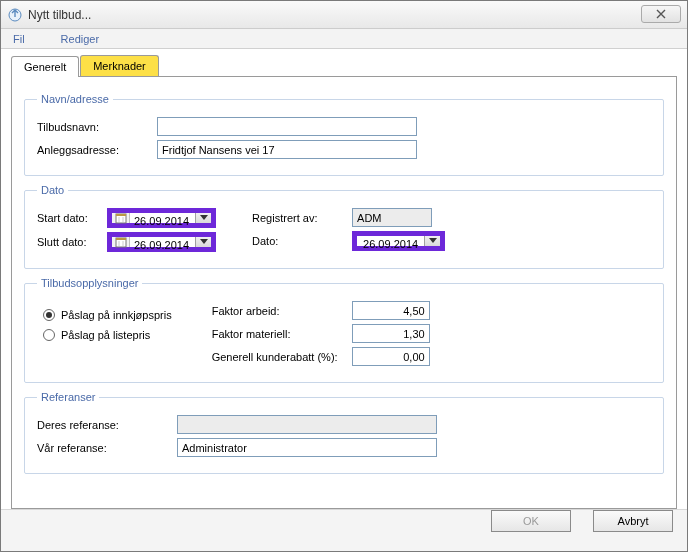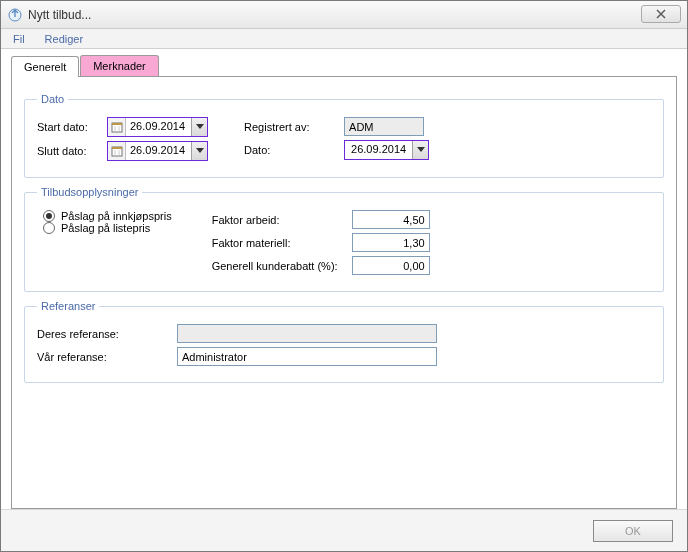--- a/index.html
+++ b/index.html
@@ -46,21 +46,21 @@
     display: flex;
     align-items: center;
     justify-content: center;
     cursor: pointer;
   }
   .menubar {
     height: 20px;
     padding: 0 8px;
     display: flex;
     align-items: center;
-    gap: 12px;
+    gap: 28px;
     border-bottom: 1px solid #d0d0d0;
     background: #f3f3f3;
   }
   .menubar .menuitem {
     color: #4a6aa8;
     cursor: pointer;
     padding: 1px 4px;
   }
   .content {
     flex: 1;
@@ -72,21 +72,21 @@
   .tabs {
     display: flex;
     gap: 1px;
     position: relative;
     z-index: 2;
   }
   .tab {
     padding: 4px 12px;
     border: 1px solid #9a9a9a;
     border-bottom: none;
-    background: #f9a8d4;
+    background: #fde047;
     border-radius: 3px 3px 0 0;
     cursor: pointer;
     position: relative;
   }
   .tab.active {
     background: #fff;
     top: 1px;
   }
   .tabpane {
     border: 1px solid #9a9a9a;
@@ -121,21 +121,21 @@
     background: #fff;
     padding: 1px 4px;
     font-family: inherit;
     font-size: 11px;
   }
   .input-ro {
     background: #ececec;
   }
   .datefield {
     display: inline-flex;
-    border: 1px solid #6d28d9;
+    border: 5px solid #6d28d9;
     background: #fff;
     height: 20px;
     align-items: stretch;
   }
   .datefield .dicon {
     width: 18px;
     display: flex; align-items: center; justify-content: center;
     background: #f3f3f3;
     border-right: 1px solid #c0c0c0;
   }
@@ -143,40 +143,39 @@
     padding: 2px 6px 0 4px;
     min-width: 58px;
   }
   .datefield .dbtn {
     width: 16px;
     background: linear-gradient(to bottom,#f0f0f0,#dadada);
     border-left: 1px solid #a0a0a0;
     display: flex; align-items: center; justify-content: center;
     cursor: pointer;
   }
-  .radio-stack { display: flex; flex-direction: column; margin-top: 4px; }
+  .radio-stack { display: flex; flex-direction: column; gap: 8px; margin-top: 12px; }
   .radio-row { display: flex; align-items: center; gap: 6px; cursor: pointer; }
   .radio-row .rdot {
     width: 12px; height: 12px; border: 1px solid #666; border-radius: 50%;
     display: inline-flex; align-items: center; justify-content: center;
     background: #fff;
   }
   .radio-row .rdot.checked::after {
     content: ""; width: 6px; height: 6px; background: #333; border-radius: 50%;
   }
   .num {
     text-align: right;
     width: 78px;
   }
   .footer {
     height: 42px;
     border-top: 1px solid #d8d8d8;
     display: flex;
     justify-content: flex-end;
-    align-items: center;
     gap: 22px;
     padding: 0 14px;
     background: #f4f4f4;
   }
   .btn {
     height: 22px;
     min-width: 80px;
     border: 1px solid #8a8a8a;
     background: linear-gradient(to bottom,#fafafa,#e6e6e6);
     font-family: inherit;
@@ -219,20 +218,31 @@
 
   <div class="content">
 
     <div class="tabs">
       <div class="tab active"><span>Generelt</span></div>
       <div class="tab"><span>Merknader</span></div>
     </div>
 
     <div class="tabpane">
 
+      <fieldset class="group">
+        <legend>Navn/adresse</legend>
+        <div class="row">
+          <span class="lbl">Tilbudsnavn:</span>
+          <input class="input-text" style="width: 260px;" value="">
+        </div>
+        <div class="row">
+          <span class="lbl">Anleggsadresse:</span>
+          <input class="input-text" style="width: 260px;" value="Fridtjof Nansens vei 17">
+        </div>
+      </fieldset>
 
       <fieldset class="group">
         <legend>Dato</legend>
         <div style="display:flex; gap:36px;">
           <div>
             <div class="row">
               <span style="width:70px">Start dato:</span>
               <span class="datefield">
                 <span class="dicon">
                   <svg width="12" height="12" viewBox="0 0 12 12">
@@ -332,15 +342,18 @@
         </div>
       </fieldset>
 
     </div>
   </div>
 
   <div class="footer">
     <button class="btn" disabled="">
         <span>OK</span>
       </button>
+    <button class="btn">
+        <span>Avbryt</span>
+      </button>
   </div>
 
 </div>
 
 </body></html>

